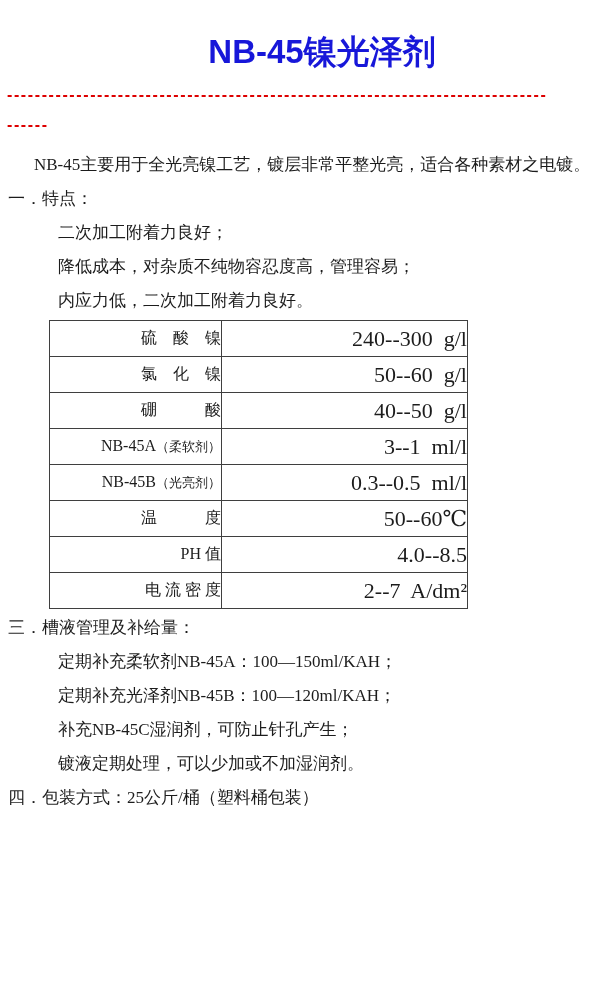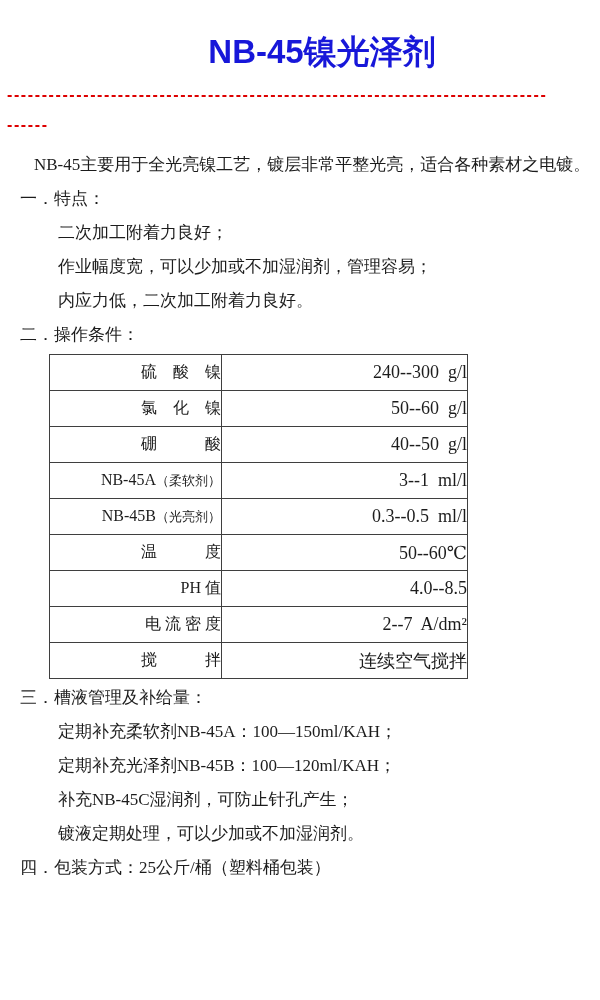--- a/index.html
+++ b/index.html
@@ -31,21 +31,21 @@
     white-space: nowrap;
     overflow: hidden;
   }
   .intro {
     margin: 8px 8px 0 8px;
     font-size: 17px;
     line-height: 34px;
     text-indent: 26px;
   }
   .heading {
-    margin: 0 20px;
+    margin: 0 8px;
     font-size: 17px;
     line-height: 34px;
   }
   .list {
     margin: 0 8px;
     padding-left: 50px;
   }
   .list-item {
     font-size: 17px;
     line-height: 34px;
@@ -57,45 +57,44 @@
   }
   table.op-table td {
     border: 1.5px solid #3f3f3f;
     height: 35px;
     text-align: right;
     vertical-align: middle;
     white-space: pre;
     padding: 0;
   }
   td.param-cell { width: 171px; font-size: 16px; }
-  td.value-cell { width: 245px; font-size: 18px; }
+  td.value-cell { width: 245px; font-size: 22px; }
   .param-note { font-size: 13px; }
 </style>
 </head>
 <body>
 
 <div>
 
   <h1 class="title">NB-45镍光泽剂</h1>
 
   <div class="divider">
     <div>------------------------------------------------------------------------------</div>
     <div>------</div>
   </div>
 
   <p class="intro">NB-45主要用于全光亮镍工艺，镀层非常平整光亮，适合各种素材之电镀。</p>
 
   <div class="heading">一．特点：</div>
   <div class="list">
     <div class="list-item">二次加工附着力良好；</div>
-    <div class="list-item">作业幅度宽，可以少加或不加湿润剂，管理容易；</div>
+    <div class="list-item">降低成本，对杂质不纯物容忍度高，管理容易；</div>
     <div class="list-item">内应力低，二次加工附着力良好。</div>
   </div>
 
-  <div class="heading">二．操作条件：</div>
 
   <table class="op-table">
     <tbody>
       <tr>
         <td class="param-cell"><span>硫　酸　镍</span><span class="param-note"></span></td>
         <td class="value-cell">240--300  g/l</td>
       </tr>
       <tr>
         <td class="param-cell"><span>氯　化　镍</span><span class="param-note"></span></td>
         <td class="value-cell">50--60  g/l</td>
@@ -117,24 +116,20 @@
         <td class="value-cell">50--60℃</td>
       </tr>
       <tr>
         <td class="param-cell"><span>PH 值</span><span class="param-note"></span></td>
         <td class="value-cell">4.0--8.5</td>
       </tr>
       <tr>
         <td class="param-cell"><span>电 流 密 度</span><span class="param-note"></span></td>
         <td class="value-cell">2--7  A/dm²</td>
       </tr>
-      <tr>
-        <td class="param-cell"><span>搅　　　拌</span><span class="param-note"></span></td>
-        <td class="value-cell">连续空气搅拌</td>
-      </tr>
     </tbody>
   </table>
 
   <div class="heading">三．槽液管理及补给量：</div>
   <div class="list">
     <div class="list-item">定期补充柔软剂NB-45A：100—150ml/KAH；</div>
     <div class="list-item">定期补充光泽剂NB-45B：100—120ml/KAH；</div>
     <div class="list-item">补充NB-45C湿润剂，可防止针孔产生；</div>
     <div class="list-item">镀液定期处理，可以少加或不加湿润剂。</div>
   </div>

